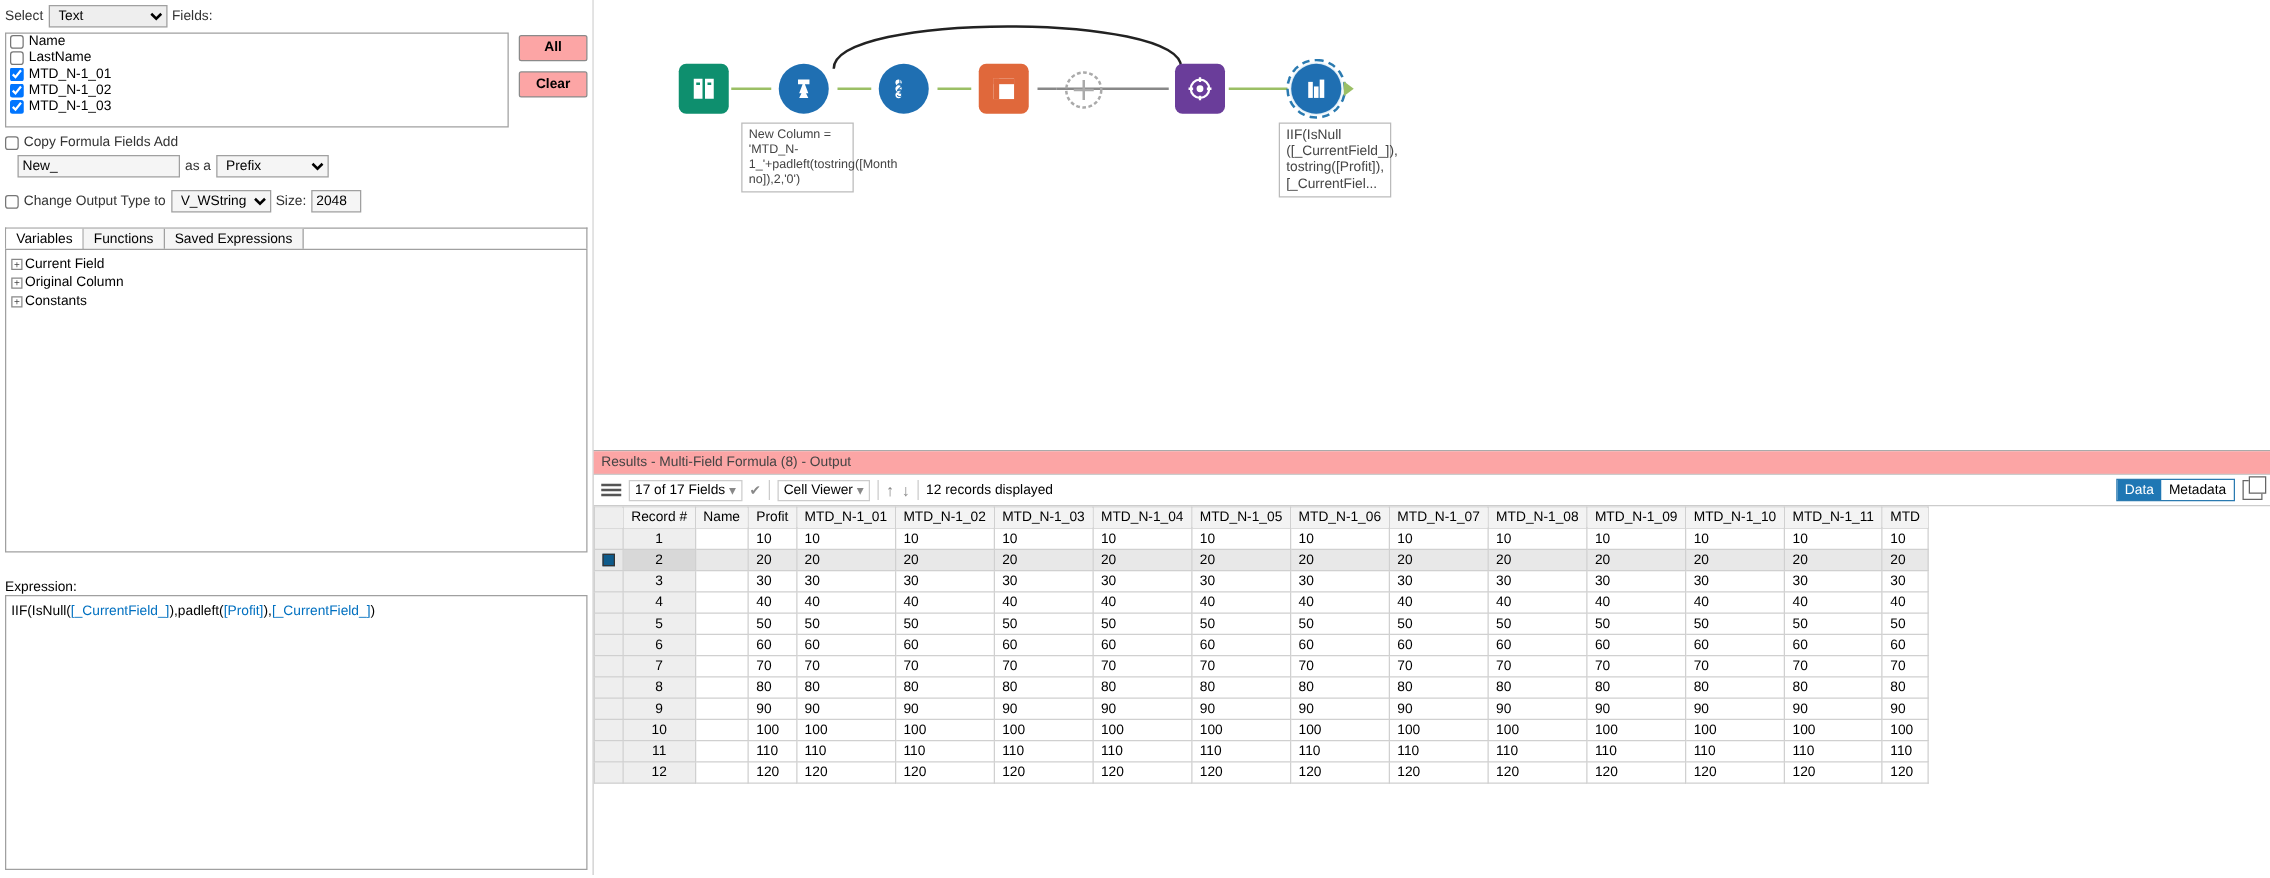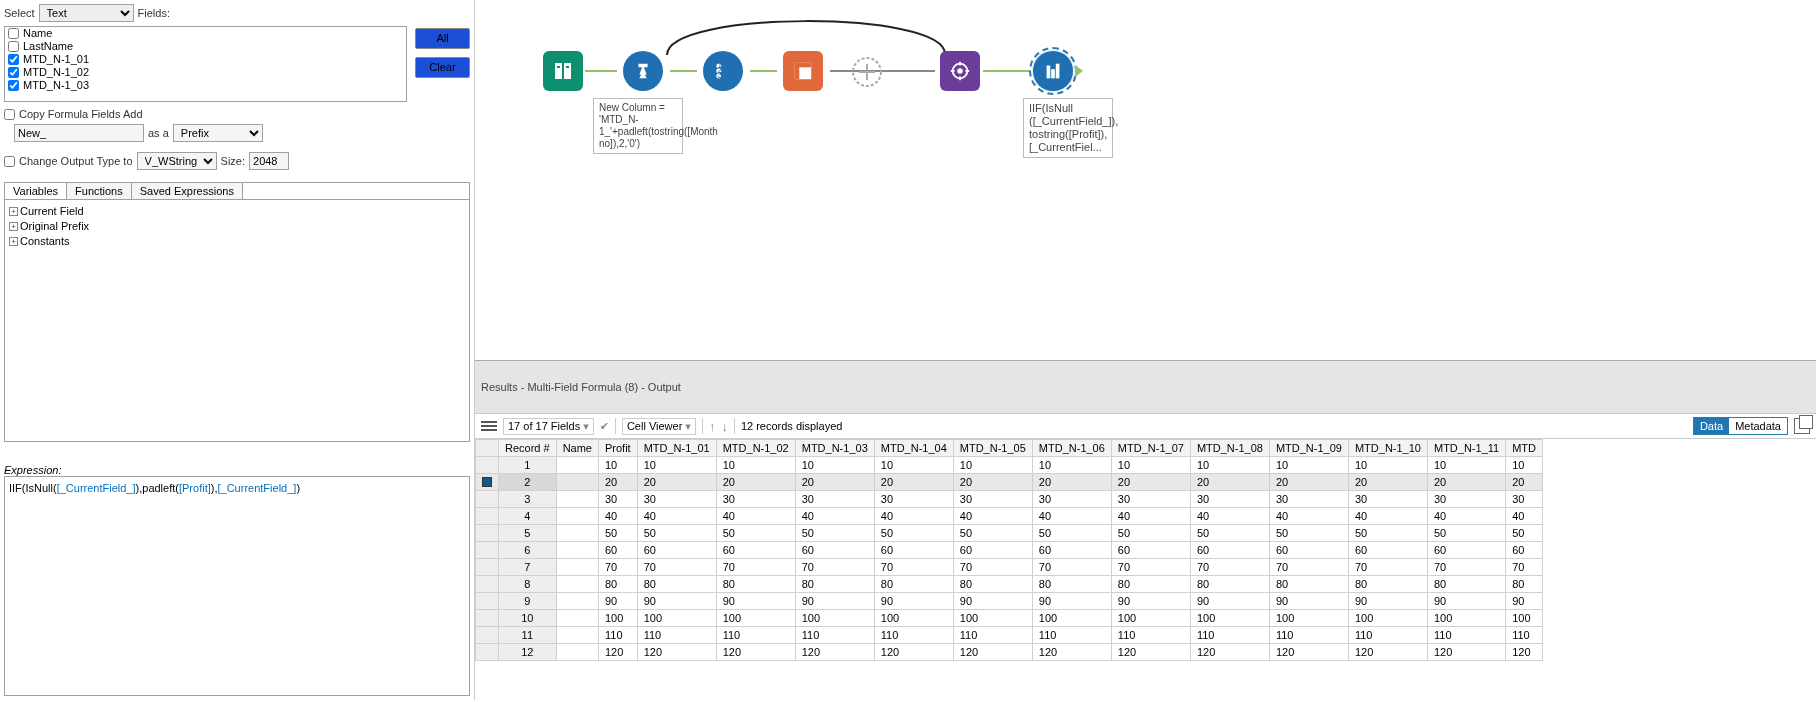--- a/index.html
+++ b/index.html
@@ -12,42 +12,42 @@
 
 .row { display: flex; align-items: center; gap: 4px; margin-bottom: 4px; }
 .row label { color: #333; }
 select, input[type="text"] { border: 1px solid #a0a0a0; background: #fff; padding: 1px 3px; height: 18px; }
 select.dd { background: #eee; }
 .fields-list-wrap { display: flex; gap: 8px; }
 .fields-list { flex: 1; height: 76px; border: 1px solid #a0a0a0; background: #fff; overflow-y: scroll; }
 .fields-list .item { display: flex; align-items: center; padding: 0 3px; line-height: 13px; }
 .fields-list .item input { margin-right: 4px; }
 .btns { display: flex; flex-direction: column; gap: 8px; padding-top: 2px; }
-.btn { width: 55px; height: 21px; border: 1px solid #8a8a8a; background: #1d4ed8; border-radius: 2px; cursor: pointer; text-align: center; line-height: 19px; }
+.btn { width: 55px; height: 21px; border: 1px solid #8a8a8a; background: #fca5a5; border-radius: 2px; cursor: pointer; text-align: center; line-height: 19px; font-weight: bold; }
 
 .tabs { display: flex; border: 1px solid #a0a0a0; border-bottom: none; margin-top: 8px; }
 .tab { padding: 2px 8px; border-right: 1px solid #a0a0a0; background: #f5f5f5; cursor: pointer; }
 .tab.active { background: #fff; border-bottom: 1px solid #fff; margin-bottom: -1px; }
 .tree-box { border: 1px solid #a0a0a0; height: 248px; padding: 4px; overflow: auto; }
 .tree-item { display: flex; align-items: center; gap: 2px; line-height: 15px; }
 .plusbox { width: 9px; height: 9px; border: 1px solid #888; display: inline-flex; align-items: center; justify-content: center; font-size: 8px; line-height: 7px; color: #444; }
 
-.expr-label { margin-top: 22px; font-style: italic; }
+.expr-label { margin-top: 22px; }
 .expr-box { border: 1px solid #a0a0a0; flex: 1; padding: 4px; font-family: Consolas, monospace; font-size: 12px; min-height: 220px; }
 .expr-box .fn { color: #000; }
 .expr-box .fld { color: #0070c0; }
 
 
 .node { position: absolute; width: 40px; height: 40px; border-radius: 6px; display: flex; align-items: center; justify-content: center; }
 .node.selected { outline: 2px dashed #2a7ab0; outline-offset: 2px; box-shadow: 0 0 2px #90c0e0; }
 .anchor { position: absolute; width: 0; height: 0; border-top: 6px solid transparent; border-bottom: 6px solid transparent; border-left: 8px solid #9bbf65; }
 .annot { position: absolute; background: #fff; border: 1px solid #bbb; padding: 3px 5px; font-size: 10px; line-height: 12px; color: #444; width: 90px; }
 
 
-.res-title { background: #e5e5e5; padding: 20px 6px; border-bottom: 1px solid #ccc; color: #444; }
+.res-title { background: #fca5a5; padding: 3px 6px; border-bottom: 1px solid #ccc; color: #444; }
 .res-toolbar { display: flex; align-items: center; gap: 6px; padding: 3px 6px; border-bottom: 1px solid #ccc; justify-content: space-between; }
 .menu-icon { width: 16px; display: flex; flex-direction: column; gap: 2px; }
 .menu-icon span { height: 2px; background: #555; }
 .dd-small { border: 1px solid #ccc; padding: 1px 4px; background: #fff; display: flex; align-items: center; gap: 3px; }
 .vsep { width: 1px; height: 16px; background: #ccc; }
 .arrow { color: #888; font-size: 13px; }
 .spacer { flex: 1; }
 .tog { border: 1px solid #2a7ab0; display: flex; }
 .tog div { padding: 2px 6px; cursor: pointer; }
 .tog .on { background: #1f77b4; color: #fff; }
@@ -127,21 +127,21 @@
     <div class="tab">Functions</div>
     <div class="tab">Saved Expressions</div>
   </div>
   <div class="tree-box" id="tree-box">
       <div class="tree-item">
         <span class="plusbox">+</span>
         <span>Current Field</span>
       </div>
       <div class="tree-item">
         <span class="plusbox">+</span>
-        <span>Original Prefix</span>
+        <span>Original Column</span>
       </div>
       <div class="tree-item">
         <span class="plusbox">+</span>
         <span>Constants</span>
       </div>
     </div>
 
   <div class="expr-label">Expression:</div>
   <div class="expr-box">
     <span class="fn">IIF(IsNull(</span><span class="fld">[_CurrentField_]</span><span class="fn">),padleft(</span><span class="fld">[Profit]</span><span class="fn">),</span><span class="fld">[_CurrentField_]</span><span class="fn">)</span>

